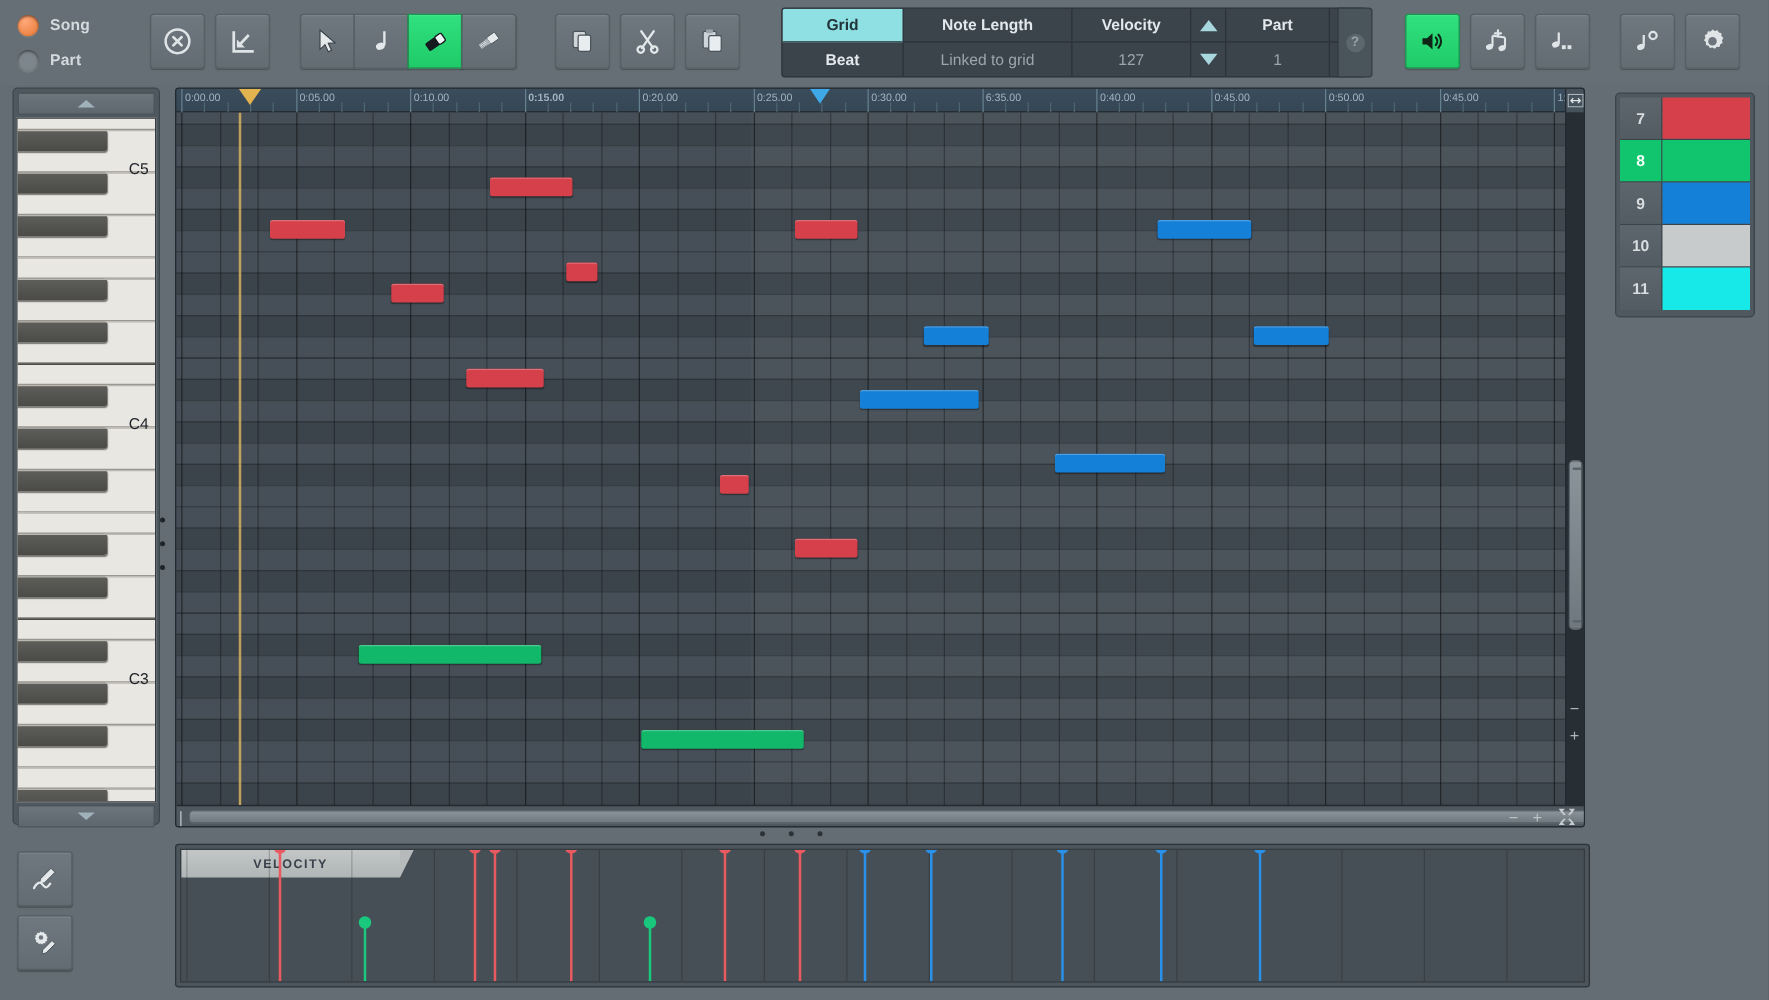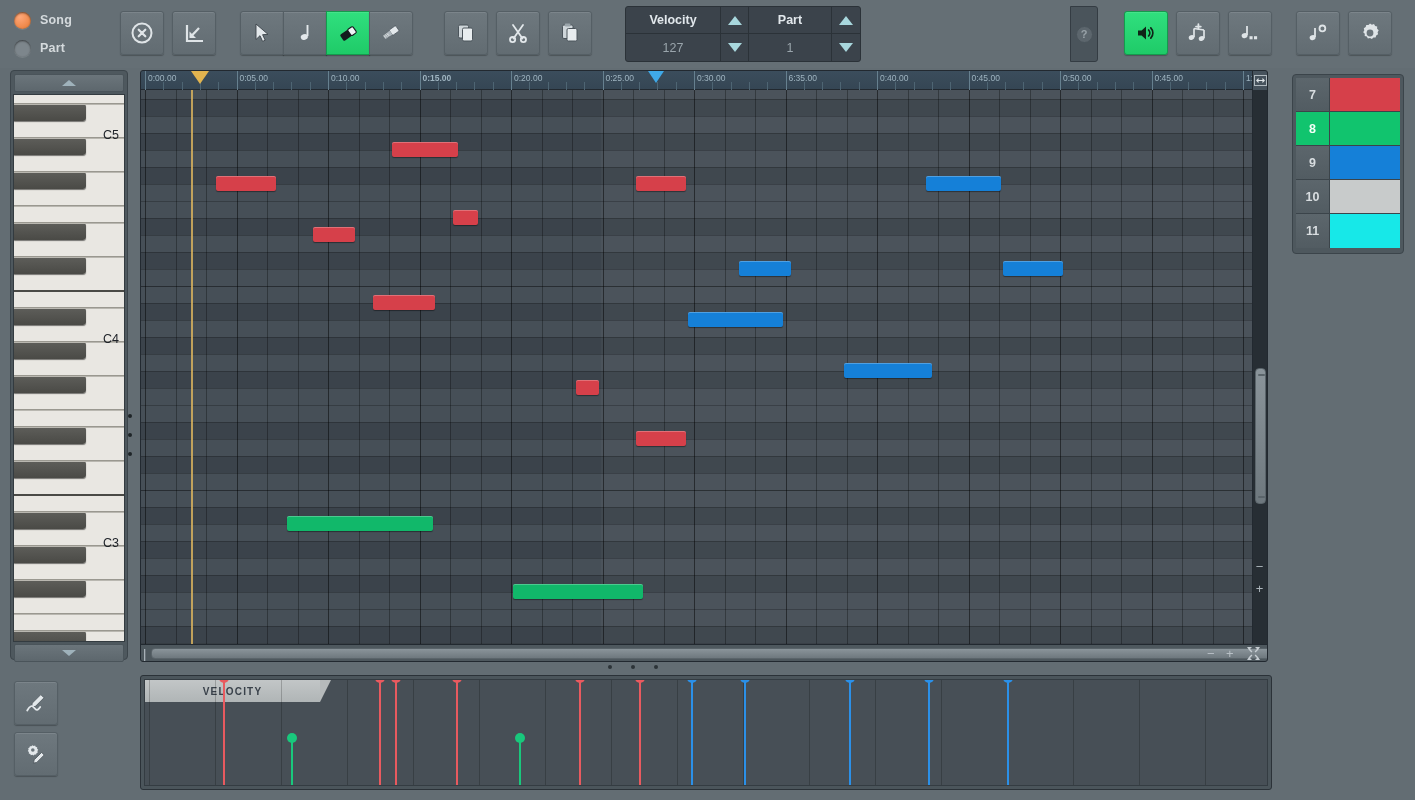--- a/index.html
+++ b/index.html
@@ -302,20 +302,28 @@
     </div>
     <div class="tbtn" style="left:548px">
       <svg class="ic" viewBox="0 0 24 24">
           <rect x="4.5" y="4" width="10.5" height="13.5" rx="1.4" fill="#cfd6da" stroke="#4b545b" stroke-width="1"></rect>
           <rect x="6.8" y="2.6" width="5.6" height="3" rx="1" fill="#9aa4aa"></rect>
           <rect x="9" y="7.5" width="10" height="12.5" rx="1.4" fill="#e8edef" stroke="#4b545b" stroke-width="1"></rect>
         </svg>
     </div>
 
     <div class="params">
+      <div class="pcol w-grid">
+        <div class="pcell head sel">Grid</div>
+        <div class="pcell val bold">Beat</div>
+      </div>
+      <div class="pcol w-len">
+        <div class="pcell head">Note Length</div>
+        <div class="pcell val">Linked to grid</div>
+      </div>
       <div class="pcol w-vel">
         <div class="pcell head">Velocity</div>
         <div class="pcell val">127</div>
       </div>
       <div class="pcol w-arrow">
         <div class="arrowcell top">
             <i class="tri-up"></i>
           </div>
         <div class="arrowcell">
             <i class="tri-dn"></i>

